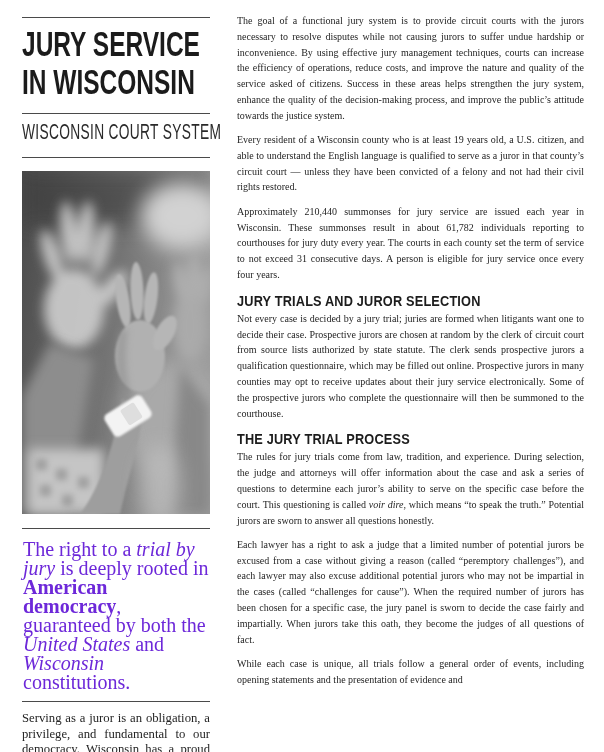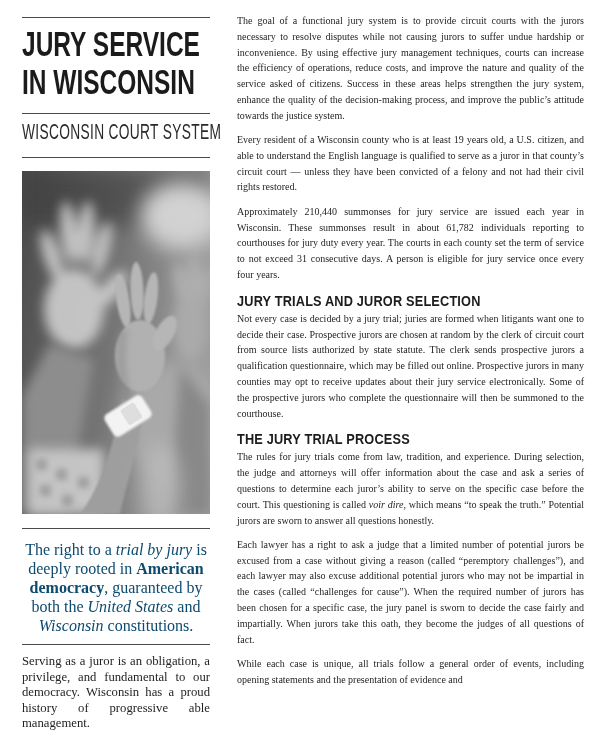--- a/index.html
+++ b/index.html
@@ -15,21 +15,21 @@
               font-size:35px;line-height:38px;color:#1b1b1b;letter-spacing:0px;
               transform:scaleX(0.70);transform-origin:left center;}
   .rule-2{margin-top:12px;}
   .subtitle{margin-top:5px;white-space:nowrap;
             font-family:"Liberation Sans",sans-serif;font-weight:400;
             font-size:21.5px;line-height:26px;color:#2a2a2a;letter-spacing:0.5px;
             transform:scaleX(0.64);transform-origin:left center;}
   .rule-3{margin-top:12px;}
   .photo{margin-top:13px;width:188px;height:343px;overflow:hidden;background:#777;}
   .rule-4{margin-top:14px;}
-  .quote{margin:11px 1px 0;font-size:16px;line-height:19px;text-align:center;color:#0c4a6e;}
+  .quote{margin:11px 1px 0;font-size:20px;line-height:19px;color:#6d28d9;}
   .rule-5{margin-top:9px;}
   .side-footer{margin:9px 0 0;font-size:12.7px;line-height:15.6px;text-align:justify;color:#242424;}
 
   
   .main{position:absolute;left:237px;top:13px;width:347px;}
   .body-para{margin:0 0 8.5px;font-size:10px;line-height:15.8px;text-align:justify;color:#242424;}
   .section-heading{margin:9px 0 2px;white-space:nowrap;
             font-family:"Liberation Sans",sans-serif;font-weight:700;
             font-size:15px;line-height:17px;color:#1c1c1c;letter-spacing:0.2px;
             transform:scaleX(0.85);transform-origin:left center;}

